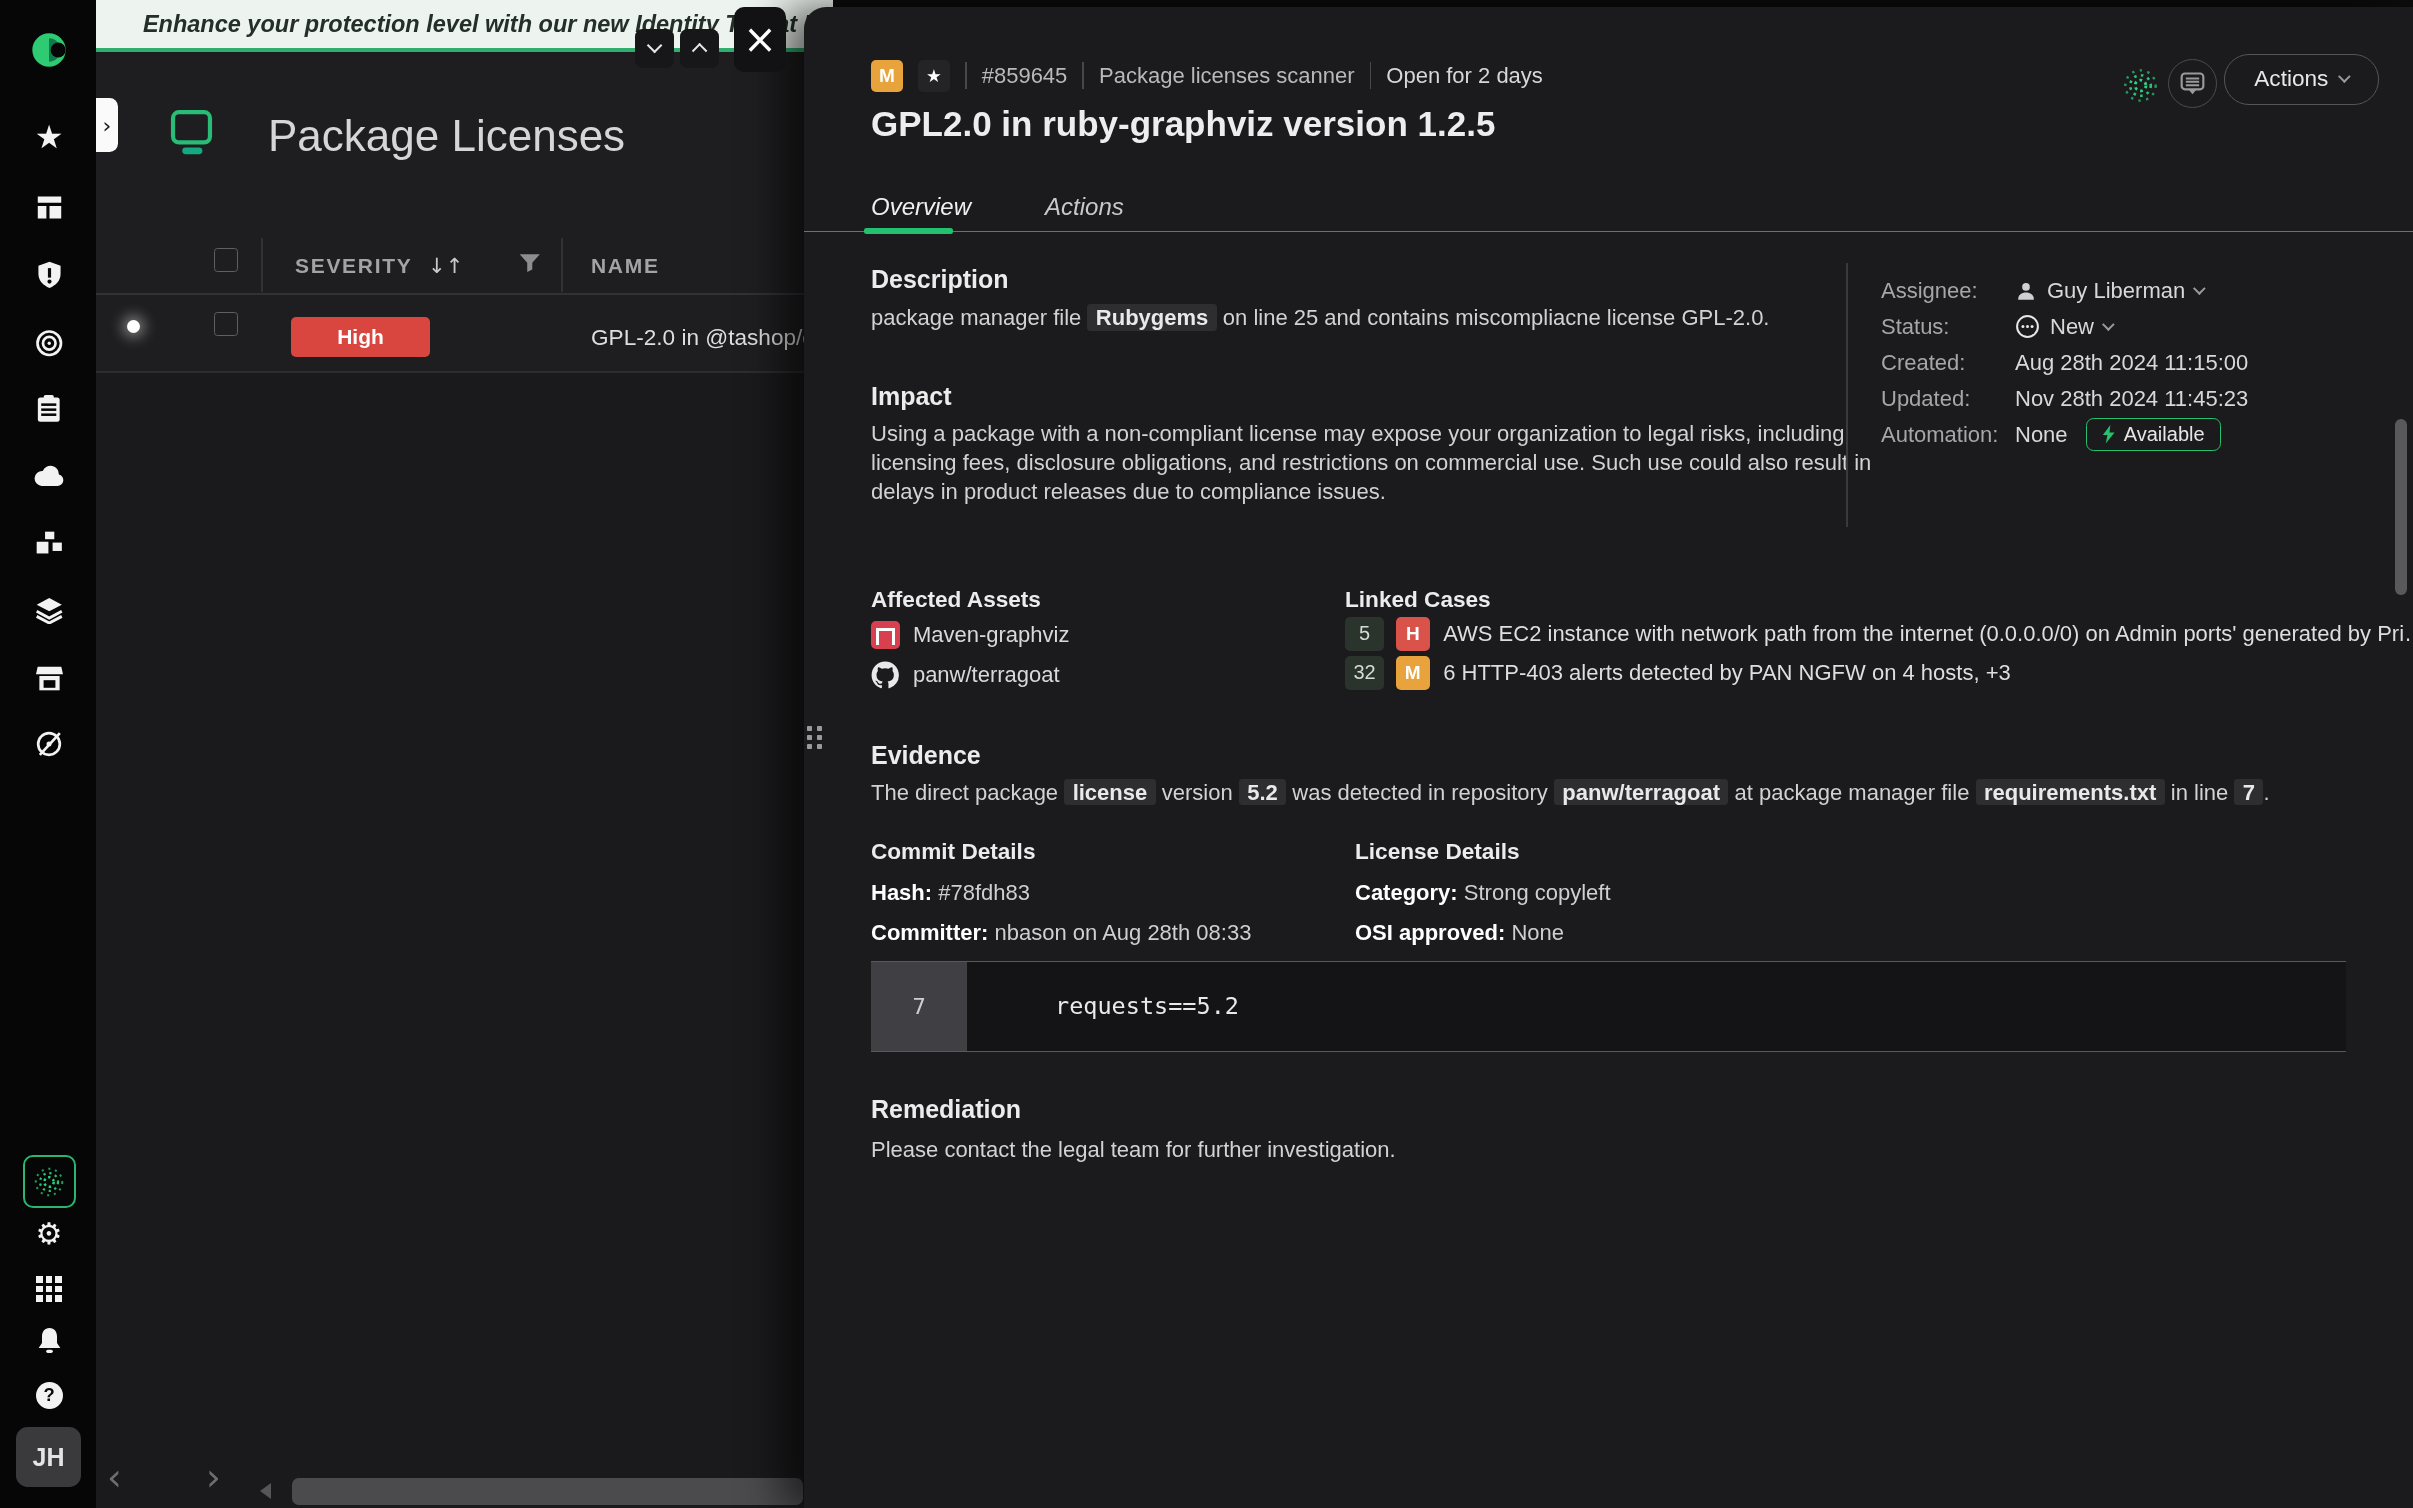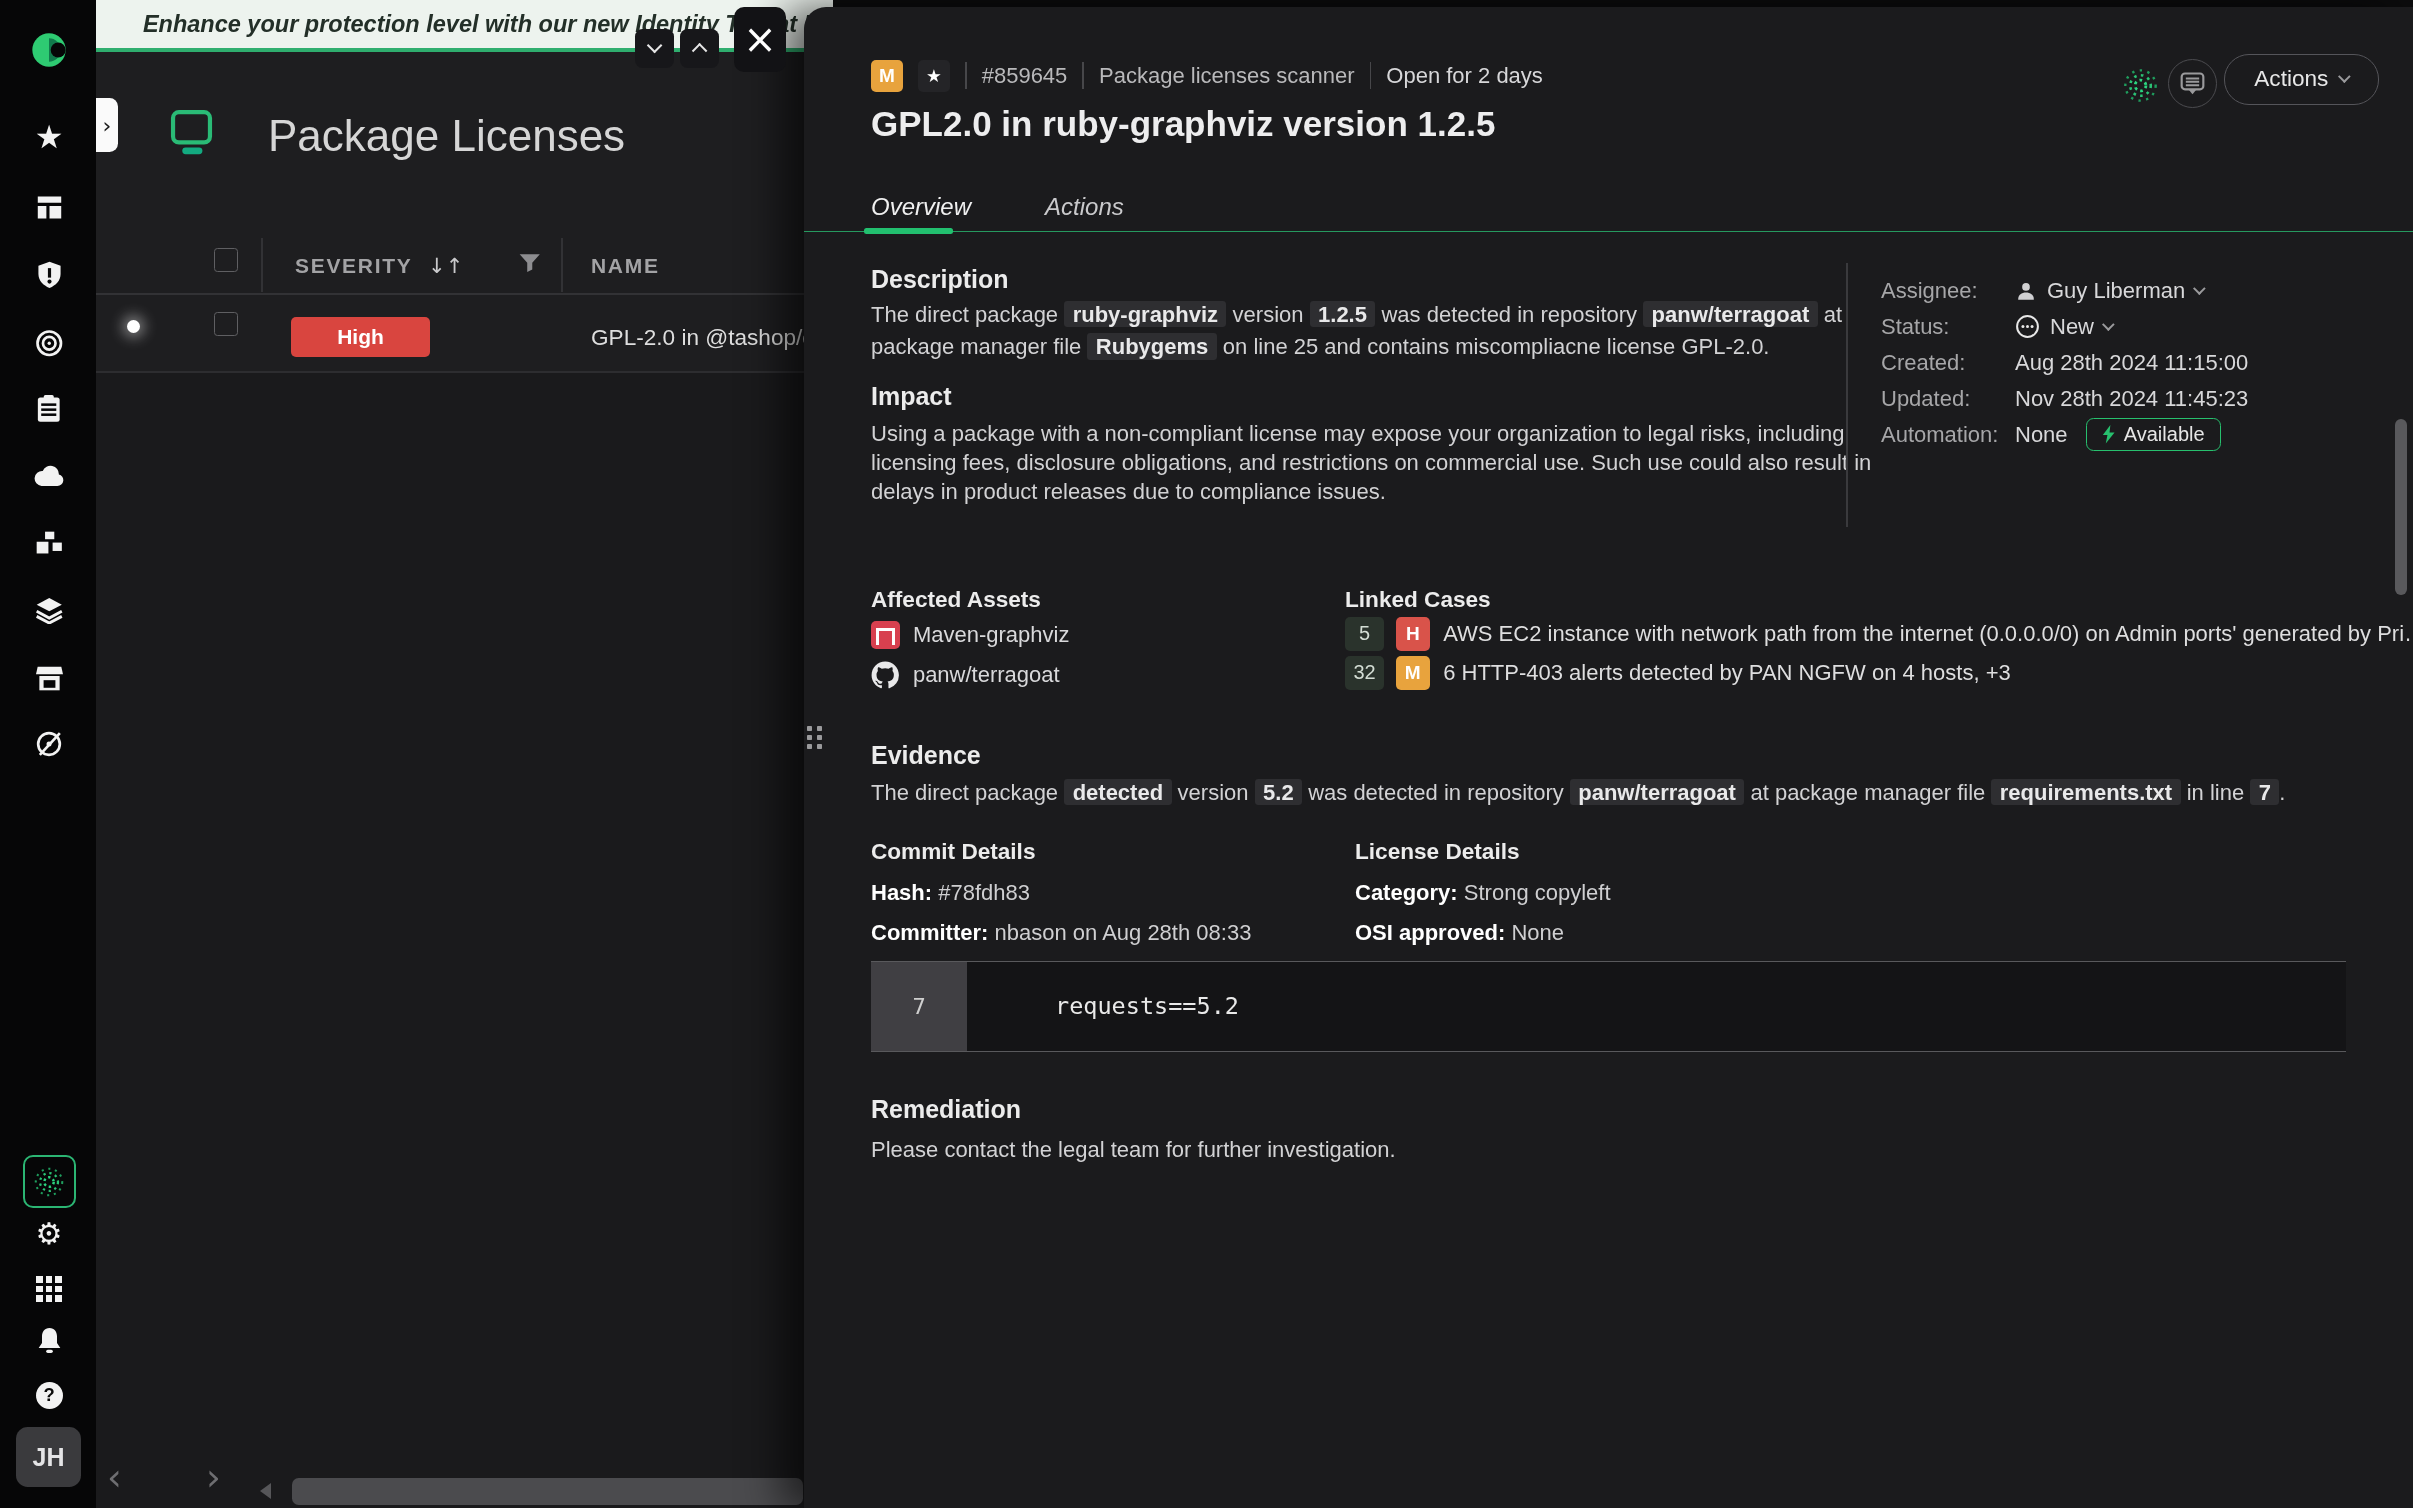--- a/index.html
+++ b/index.html
@@ -313,23 +313,20 @@
 
     <div class="abs" style="left:67px;top:186px;display:flex;gap:74px;">
       <span class="tab active">Overview</span>
       <span class="tab inactive">Actions</span>
     </div>
     <div class="tab-hairline"></div>
     <div class="tab-underline"></div>
 
     <div class="h1" style="left:67px;top:258px;">Description</div>
     <div class="para" style="left:67px;top:293px;">
-      <div>
-        <span>The direct package </span><span class="chip">ruby-graphviz</span><span> version </span><span class="chip">1.2.5</span><span> was detected in repository </span><span class="chip">panw/terragoat</span><span> at</span>
-      </div>
       <div style="margin-top:3.4px;">
         <span>package manager file </span><span class="chip">Rubygems</span><span> on line 25 and contains miscompliacne license GPL-2.0.</span>
       </div>
     </div>
 
     <div class="h1" style="left:67px;top:375px;">Impact</div>
     <div class="para" style="left:67px;top:412px;">
       <div>Using a package with a non-compliant license may expose your organization to legal risks, including</div>
       <div>licensing fees, disclosure obligations, and restrictions on commercial use. Such use could also result in</div>
       <div>delays in product releases due to compliance issues.</div>
@@ -410,21 +407,21 @@
     <div class="drag-handle">
         <i></i>
         <i></i>
         <i></i>
         <i></i>
         <i></i>
         <i></i>
       </div>
     <div class="h1" style="left:67px;top:734px;">Evidence</div>
     <div class="para" style="left:67px;top:771px;">
-      <span>The direct package </span><span class="chip">detected</span><span> version </span><span class="chip">5.2</span><span> was detected in repository </span><span class="chip">panw/terragoat</span><span> at package manager file </span><span class="chip">requirements.txt</span><span> in line </span><span class="chip">7</span><span>.</span>
+      <span>The direct package </span><span class="chip">license</span><span> version </span><span class="chip">5.2</span><span> was detected in repository </span><span class="chip">panw/terragoat</span><span> at package manager file </span><span class="chip">requirements.txt</span><span> in line </span><span class="chip">7</span><span>.</span>
     </div>
 
     <div class="h2" style="left:67px;top:832px;">Commit Details</div>
     <div class="kv" style="left:67px;top:873px;"><b>Hash:</b> <span>#78fdh83</span></div>
     <div class="kv" style="left:67px;top:913px;"><b>Committer:</b> <span>nbason on Aug 28th 08:33</span></div>
 
     <div class="h2" style="left:551px;top:832px;">License Details</div>
     <div class="kv" style="left:551px;top:873px;"><b>Category:</b> <span>Strong copyleft</span></div>
     <div class="kv" style="left:551px;top:913px;"><b>OSI approved:</b> <span>None</span></div>
 

